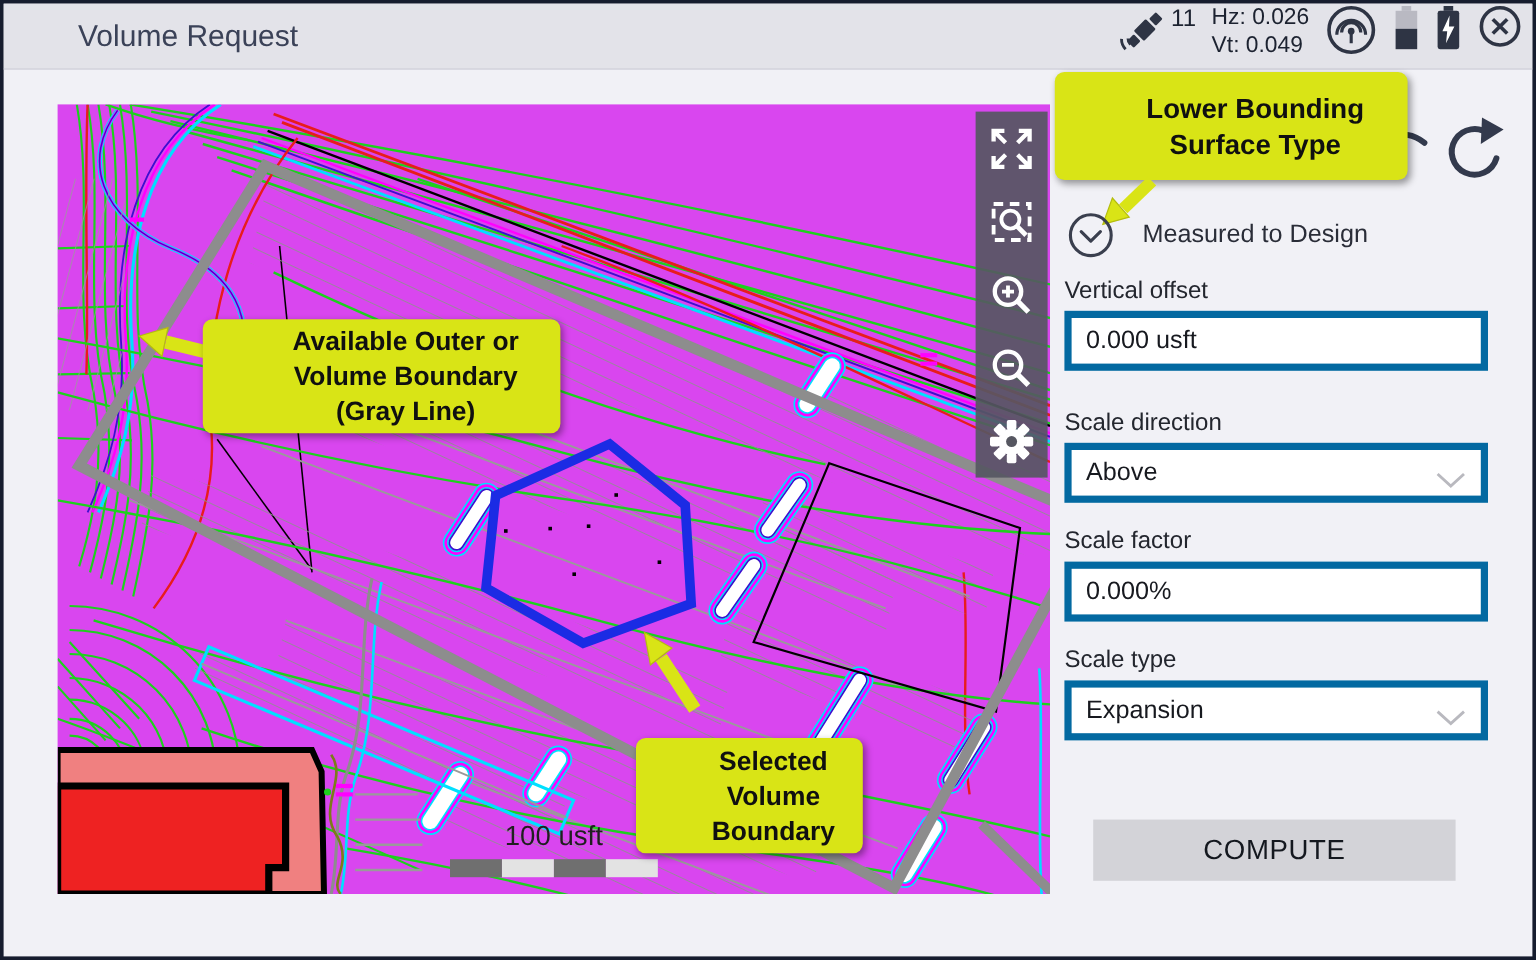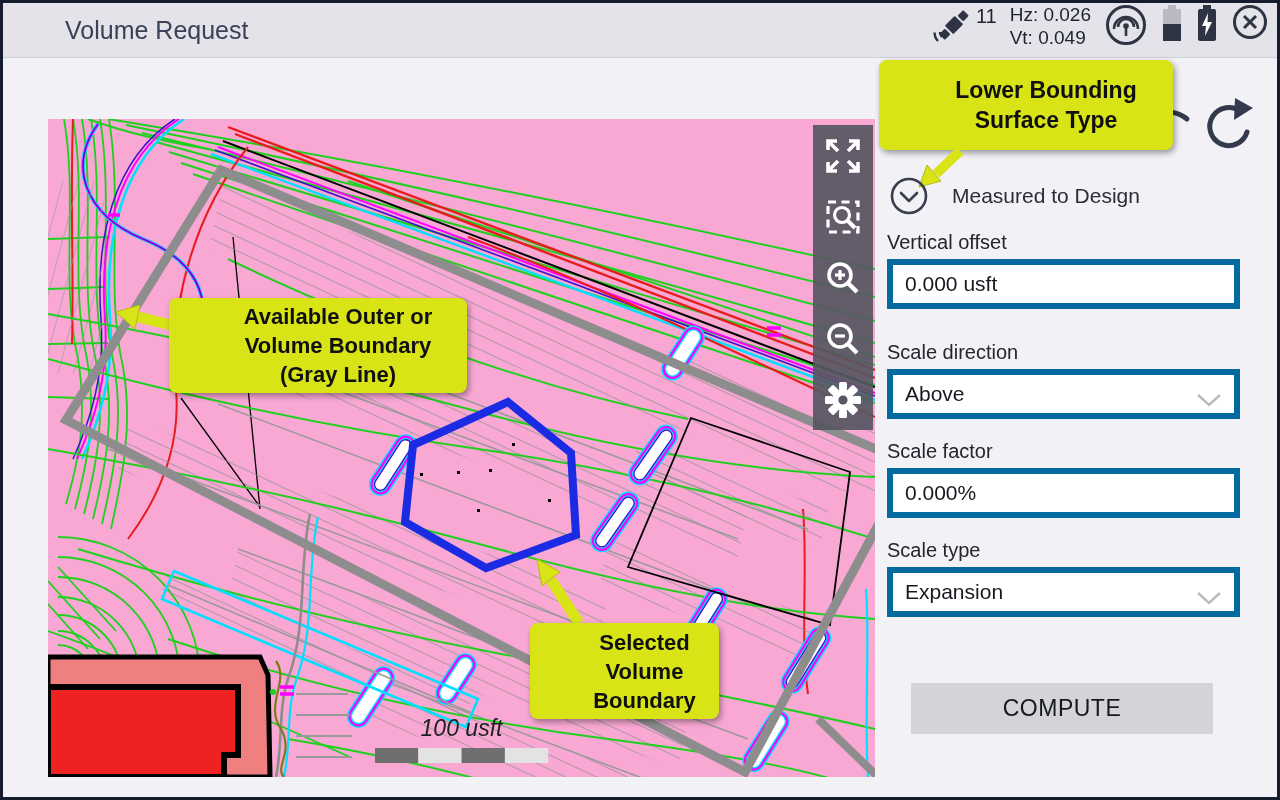--- a/index.html
+++ b/index.html
@@ -8,34 +8,34 @@
        font-family:"Liberation Sans",sans-serif;}
   
   .titlebar{position:absolute;left:0;top:0;width:100%;height:54px;background:#e3e3e9;
             border-bottom:1px solid #d0d0da;display:flex;align-items:center;}
   .title{margin-left:62px;font-size:25px;color:#3b4258;}
   .status{position:absolute;right:8px;top:0;height:54px;display:flex;gap:13px;}
   .satwrap{display:flex;align-items:flex-start;gap:2px;}
   .satcount{font-size:20px;color:#1c2230;margin-top:2px;}
   .hzvt{font-size:19px;color:#1c2230;line-height:23px;text-align:left;}
   
-  .map{position:absolute;left:45px;top:84px;width:827px;height:658px;background:#f9a8d4;overflow:hidden;margin-top:32px;}
+  .map{position:absolute;left:45px;top:84px;width:827px;height:658px;background:#d946ef;overflow:hidden;}
   .map svg.cad{position:absolute;left:0;top:0;}
   .scalelabel{position:absolute;left:327px;top:596px;width:173px;text-align:center;
-              font-size:23px;color:#1f1f1f;font-style:italic;}
+              font-size:23px;color:#1f1f1f;}
   
   .mtoolbar{position:absolute;left:765px;top:6px;width:60px;background:rgba(86,87,98,0.92);}
   .mbtn{width:60px;height:61px;display:flex;align-items:center;justify-content:center;}
   
   .callout{position:absolute;background:#d9e416;border-radius:8px;
            box-shadow:2px 3px 6px rgba(0,0,0,0.38);color:#101010;font-weight:bold;
            display:flex;flex-direction:column;align-items:center;justify-content:center;
            font-size:22px;line-height:29px;text-align:center;padding-left:40px;}
   .co-outer{left:121px;top:179px;width:258px;height:95px;}
-  .co-selected{left:482px;top:504px;width:149px;height:96px;}
+  .co-selected{left:482px;top:528px;width:149px;height:96px;}
   .co-surface{left:876px;top:57px;width:254px;height:90px;font-size:23px;line-height:30px;}
   
   .histsvg{position:absolute;left:1128px;top:92px;}
   .arrowC{position:absolute;left:895px;top:135px;}
   .surfrow{position:absolute;left:886px;top:172px;height:42px;display:flex;align-items:center;gap:23px;}
   .surflabel{font-size:21px;color:#2a2d38;}
   .field{position:absolute;left:884px;width:353px;}
   .flabel{font-size:20px;color:#23262e;height:28px;}
   .fbox{box-sizing:border-box;width:353px;height:50px;background:#fff;border:6px solid #0369a1;
         display:flex;align-items:center;padding:0 12px;font-size:21px;color:#17191f;position:relative;}

